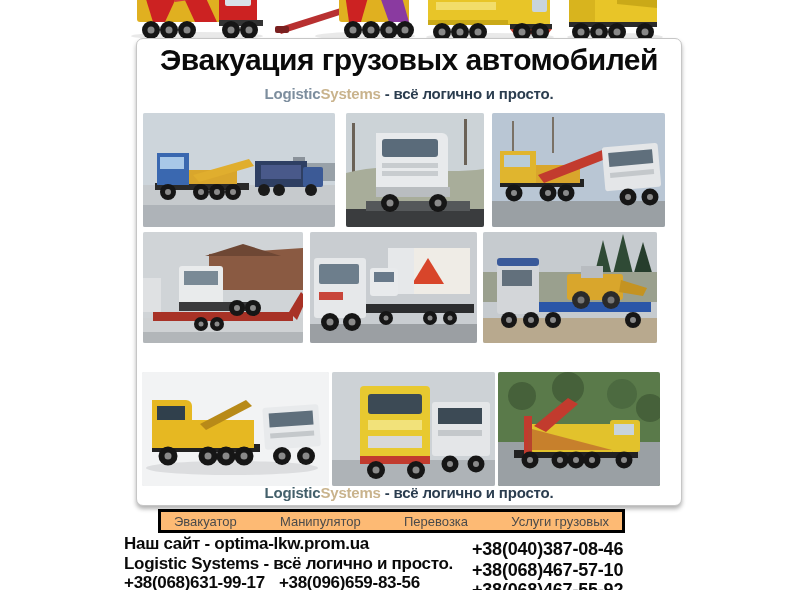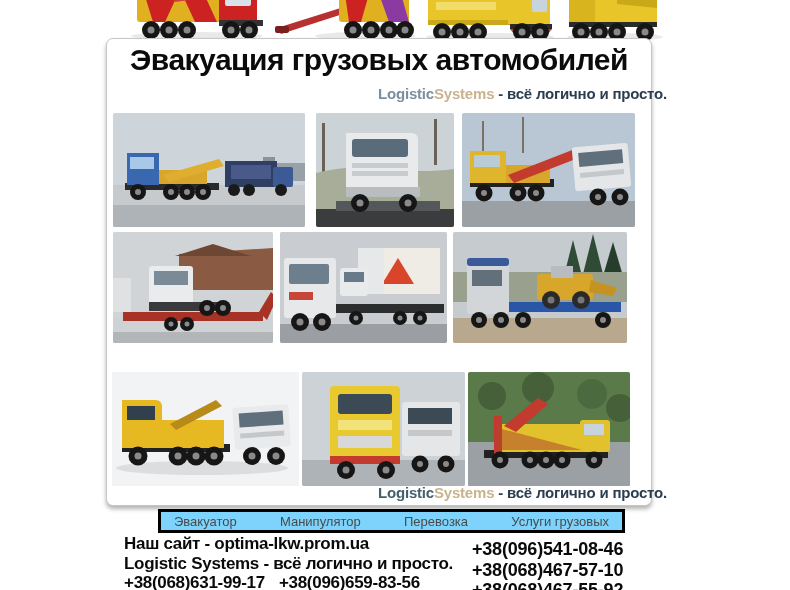--- a/index.html
+++ b/index.html
@@ -5,31 +5,31 @@
   html,body{margin:0;padding:0;}
   body{
     width:790px;height:590px;position:relative;background:#ffffff;
     font-family:"Liberation Sans",sans-serif;overflow:hidden;
   }
   
   .top-strip{position:absolute;left:122px;top:0;width:545px;height:42px;overflow:hidden;background:#fff;}
   .top-truck{position:absolute;bottom:0;}
   
   .panel{
-    position:absolute;left:106px;top:38px;width:544px;height:466px;background:#fff;
+    position:absolute;left:136px;top:38px;width:544px;height:466px;background:#fff;
     border:1px solid #c6c6c6;border-radius:7px;
     box-shadow:0 3px 4px rgba(0,0,0,.30);
   }
   .title{
     position:absolute;top:4px;left:0;width:100%;text-align:center;
     font-size:30px;font-weight:bold;color:#0b0b0b;white-space:nowrap;letter-spacing:-.5px;
   }
   .subtitle{
-    position:absolute;left:0;width:100%;text-align:right;
-    font-size:15px;font-weight:bold;white-space:nowrap;letter-spacing:-.2px;margin-left:16px;
+    position:absolute;left:0;width:100%;text-align:center;
+    font-size:15px;font-weight:bold;white-space:nowrap;letter-spacing:-.2px;
   }
   .subtitle.top{top:46px;}
   .subtitle.bottom{top:445px;}
   .subtitle .b1{color:#7d8e9e}
   .subtitle.bottom .b1{color:#44606b}
   .subtitle .b2{color:#c9b38c}
   .subtitle .b3{color:#2b3d4f}
   
   .photo{position:absolute;overflow:hidden;border-radius:2px;background:#dfe3e6;}
   .photo svg{display:block;width:100%;height:100%;}
@@ -41,21 +41,21 @@
   .p21{left:6px;  top:193px;width:160px;height:111px;}
   .p22{left:173px;top:193px;width:167px;height:111px;}
   .p23{left:346px;top:193px;width:174px;height:111px;}
   
   .p31{left:5px;  top:333px;width:187px;height:114px;}
   .p32{left:195px;top:333px;width:163px;height:114px;}
   .p33{left:361px;top:333px;width:162px;height:114px;}
   
   .menu{
     position:absolute;left:158px;top:509px;width:467px;height:24px;box-sizing:border-box;
-    border:3px solid #000;background:#7dd3fc;display:flex;align-items:center;
+    border:3px solid #000;background:#fdba74;display:flex;align-items:center;
     justify-content:space-between;padding:0 13px;
   }
   .menu-item{font-size:13px;color:#4a4a4a;white-space:nowrap;cursor:pointer;}
   
   .contact-left{
     position:absolute;left:124px;top:534px;color:#0a0a0a;font-weight:bold;
     font-size:17px;line-height:19.5px;letter-spacing:-.3px;white-space:nowrap;
   }
   .contact-left .gap{display:inline-block;width:14px;}
   .contact-right{
@@ -395,16 +395,16 @@
   <span class="menu-item">Услуги грузовых</span>
 </div>
 
 <div class="contact-left">
   <div>Наш сайт - optima-lkw.prom.ua</div>
   <div>Logistic Systems - всё логично и просто.</div>
   <div><span>+38(068)631-99-17</span><span class="gap"></span><span>+38(096)659-83-56</span></div>
 </div>
 
 <div class="contact-right">
-  <div>+38(096)541-08-46</div>
+  <div>+38(040)387-08-46</div>
   <div>+38(068)467-57-10</div>
   <div>+38(068)467-55-92</div>
 </div>
 
 </body></html>

